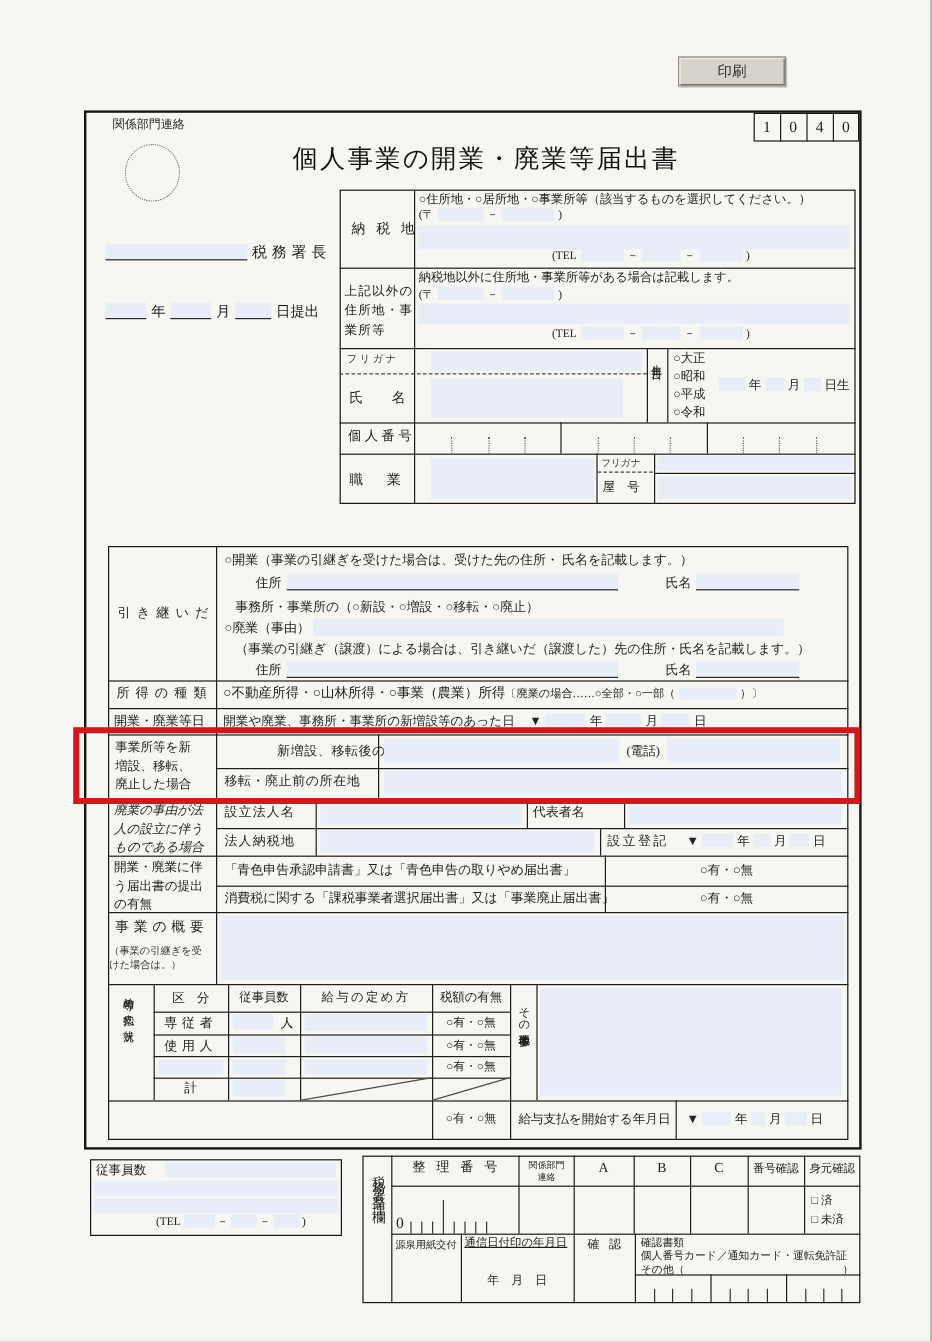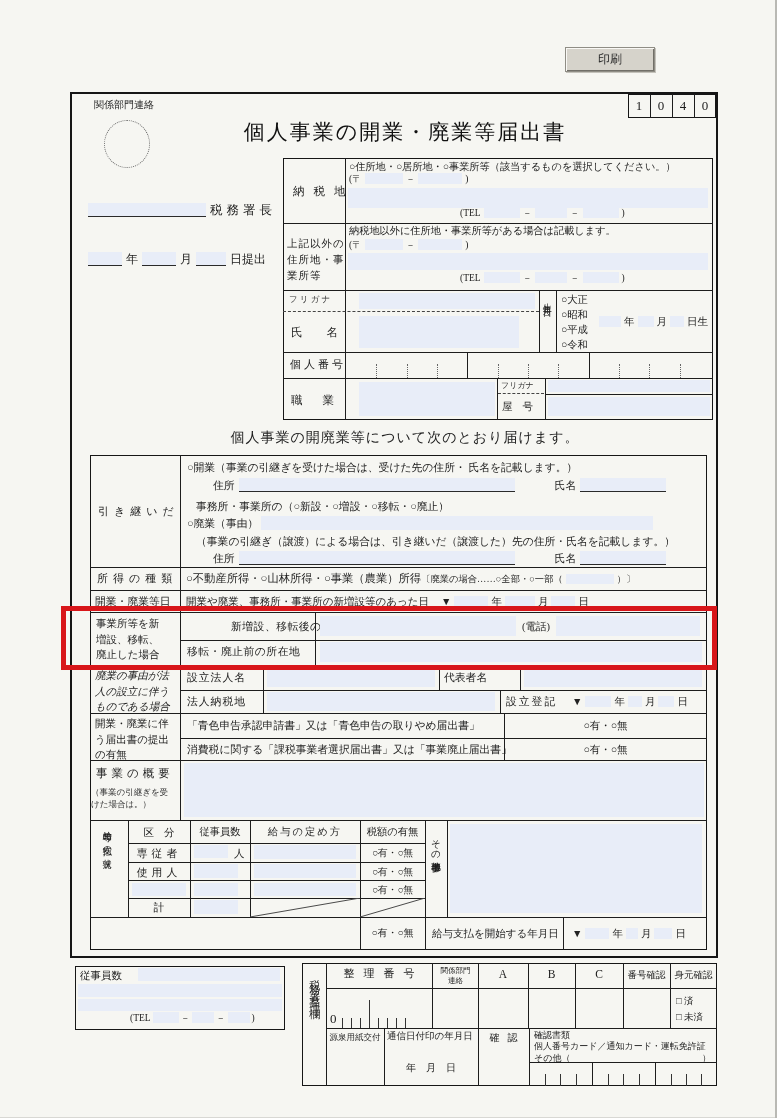--- a/index.html
+++ b/index.html
@@ -57,21 +57,21 @@
   <div class="hl" style="left:283px;top:352px;width:430px;"></div>
   <div class="hl" style="left:283px;top:378px;width:430px;"></div>
 
   <div class="t" style="left:293px;top:184px;font-size:11.5px;letter-spacing:9px;">納税地</div>
   <div class="t" style="left:349px;top:161px;font-size:10.2px;">○住所地・○居所地・○事業所等（該当するものを選択してください。）</div>
   <div class="t" style="left:349px;top:173px;font-size:9.5px;"><span>(〒</span><span class="if" style="width:38px;"></span><span>－</span><span class="if" style="width:44px;"></span><span>)</span></div>
   <div class="f" style="left:348px;top:188px;width:360px;height:20px;"></div>
   <div class="t" style="left:460px;top:207px;font-size:9.5px;"><span>(TEL</span><span class="if" style="width:36px;"></span><span>－</span><span class="if" style="width:32px;"></span><span>－</span><span class="if" style="width:36px;"></span><span>)</span></div>
 
   <div class="t" style="left:287px;top:236px;width:58px;font-size:10.5px;line-height:16px;letter-spacing:1px;">上記以外の住所地・事業所等</div>
-  <div class="t" style="left:349px;top:226px;font-size:10.2px;font-family:Liberation Mono, monospace;">納税地以外に住所地・事業所等がある場合は記載します。</div>
+  <div class="t" style="left:349px;top:226px;font-size:10.2px;">納税地以外に住所地・事業所等がある場合は記載します。</div>
   <div class="t" style="left:349px;top:239px;font-size:9.5px;"><span>(〒</span><span class="if" style="width:38px;"></span><span>－</span><span class="if" style="width:44px;"></span><span>)</span></div>
   <div class="f" style="left:348px;top:253px;width:360px;height:17px;"></div>
   <div class="t" style="left:460px;top:272px;font-size:9.5px;"><span>(TEL</span><span class="if" style="width:36px;"></span><span>－</span><span class="if" style="width:32px;"></span><span>－</span><span class="if" style="width:36px;"></span><span>)</span></div>
 
   <div class="t" style="left:289px;top:294px;font-size:8.5px;color:#333;">フ リ ガ ナ</div>
   <div class="dhl" style="left:283px;top:311px;width:256px;"></div>
   <div class="f" style="left:359px;top:293px;width:176px;height:16px;"></div>
   <div class="t" style="left:291px;top:325px;font-size:11.5px;letter-spacing:24px;">氏名</div>
   <div class="f" style="left:359px;top:316px;width:160px;height:32px;"></div>
   <div class="vl" style="left:539px;top:290px;height:62px;"></div>
@@ -101,21 +101,20 @@
   <div class="f" style="left:359px;top:382px;width:136px;height:34px;"></div>
   <div class="vl" style="left:497px;top:378px;height:42px;"></div>
   <div class="t" style="left:501px;top:381px;font-size:8px;color:#333;">フリガナ</div>
   <div class="dhl" style="left:498px;top:393px;width:46px;"></div>
   <div class="t" style="left:502px;top:400px;font-size:10.5px;letter-spacing:10px;">屋号</div>
   <div class="vl" style="left:545px;top:378px;height:42px;"></div>
   <div class="f" style="left:548px;top:380px;width:162px;height:12px;"></div>
   <div class="hl" style="left:545px;top:394px;width:168px;"></div>
   <div class="f" style="left:548px;top:397px;width:162px;height:19px;"></div>
 
-  <div class="t c" style="left:185px;top:429px;width:440px;font-size:14px;letter-spacing:1px;">個人事業の開廃業等について次のとおり届けます。</div>
 
   <div class="box1" style="left:90px;top:455px;width:617px;height:495px;border-width:1.5px;"></div>
   <div class="vl" style="left:180px;top:455px;height:365px;"></div>
   <div class="hl" style="left:90px;top:567px;width:617px;"></div>
   <div class="hl" style="left:90px;top:590px;width:617px;"></div>
   <div class="hl" style="left:90px;top:612px;width:617px;"></div>
   <div class="hl" style="left:90px;top:665px;width:617px;"></div>
   <div class="hl" style="left:90px;top:713px;width:617px;"></div>
   <div class="hl" style="left:90px;top:760px;width:617px;"></div>
   <div class="hl" style="left:90px;top:820px;width:617px;"></div>
@@ -248,21 +247,21 @@
   <div class="tick" style="left:369px;top:1000px;height:28px;"></div>
   <div class="tick" style="left:378px;top:1018px;height:10px;"></div>
   <div class="tick" style="left:387px;top:1018px;height:10px;"></div>
   <div class="tick" style="left:396px;top:1018px;height:10px;"></div>
   <div class="tick" style="left:405px;top:1018px;height:10px;"></div>
   <div class="t" style="left:676px;top:993px;font-size:9.5px;line-height:16px;">□ 済</div>
   <div class="t" style="left:676px;top:1009px;font-size:9.5px;line-height:16px;">□ 未済</div>
   <div class="vl" style="left:384px;top:1028px;height:58px;"></div>
   <div class="vl" style="left:529px;top:1028px;height:58px;"></div>
   <div class="t c" style="left:328px;top:1032px;width:54px;font-size:8.5px;line-height:11px;">源泉用紙交付</div>
-  <div class="t" style="left:387px;top:1031px;font-size:9.5px;">通信日付印の年月日</div>
+  <div class="t" style="left:387px;top:1031px;font-size:9.5px;text-decoration:underline;">通信日付印の年月日</div>
   <div class="t c" style="left:384px;top:1062px;width:94px;font-size:10px;">年　月　日</div>
   <div class="t c" style="left:478px;top:1032px;width:51px;font-size:10px;letter-spacing:8px;text-indent:8px;">確認</div>
   <div class="t" style="left:534px;top:1030px;font-size:9px;">確認書類</div>
   <div class="t" style="left:534px;top:1041px;font-size:9px;text-align:right;">個人番号カード／通知カード・運転免許証</div>
   <div class="t" style="left:534px;top:1053px;font-size:9px;">その他（</div>
   <div class="t" style="left:702px;top:1053px;font-size:9px;">）</div>
   <div class="hl" style="left:529px;top:1062px;width:188px;"></div>
   <div class="vl" style="left:592px;top:1062px;height:24px;"></div>
   <div class="vl" style="left:655px;top:1062px;height:24px;"></div>
   <div class="tick" style="left:545px;top:1074px;height:12px;"></div>

